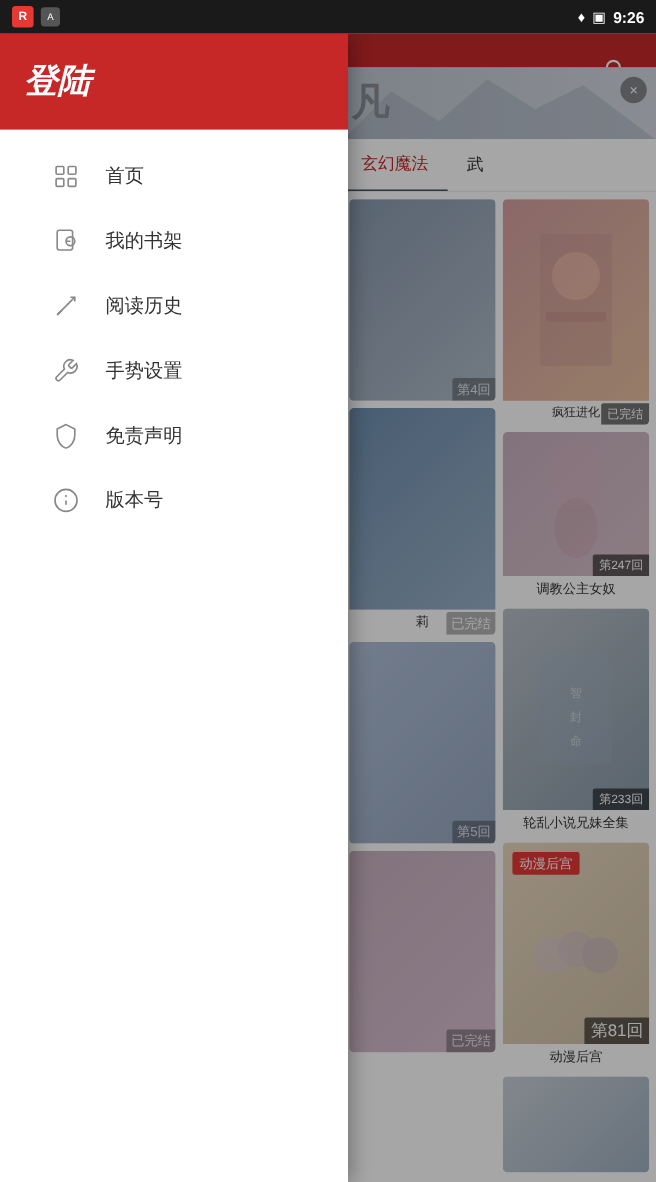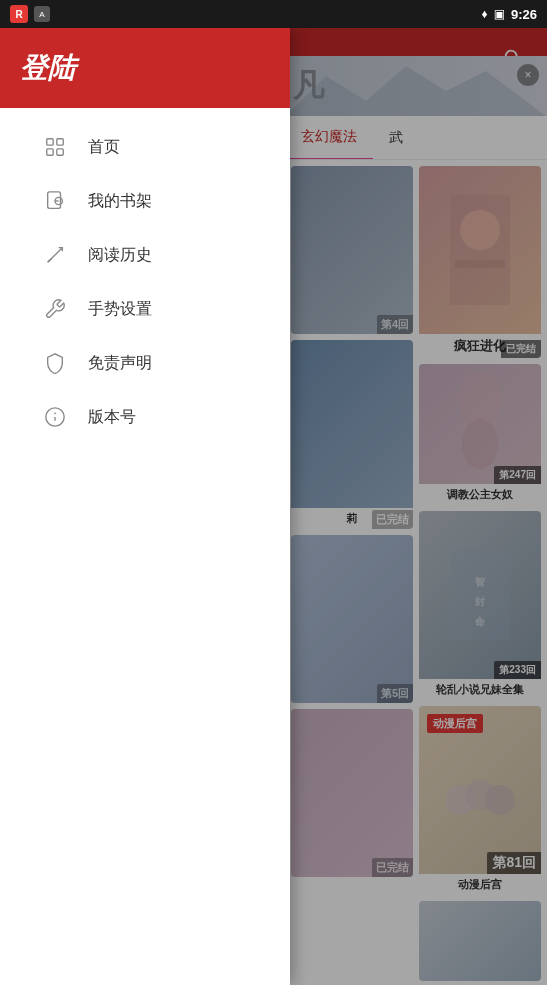--- a/index.html
+++ b/index.html
@@ -92,21 +92,21 @@
       padding: 0 16px;
       height: 44px;
       display: flex;
       align-items: center;
       font-size: 14px;
       color: #333;
       white-space: nowrap;
     }
     .tab-item.active {
       color: #c62828;
-      border-bottom: 2px solid #ec4899;
+      border-bottom: 2px solid #0f172a;
     }
 
     
     .banner-area {
       position: absolute;
       top: 28px;
       left: 285px;
       right: 0;
       height: 60px;
       background: linear-gradient(to bottom, #b0b8c8, #c8cdd8);
@@ -276,21 +276,21 @@
     </div>
     <div class="tab-item">
       <span>武</span>
     </div>
   </div>
 
   <div style="position:absolute; top:132px; left:285px; width:135px; bottom:0; overflow:hidden; z-index:1;">
     
   </div>
 
-  <div style="position:absolute; top:132px; left:285px; right:0; bottom:0; padding:6px; overflow:hidden;font-weight:bold;">
+  <div style="position:absolute; top:132px; left:285px; right:0; bottom:0; padding:6px; overflow:hidden;">
     <div style="display:grid; grid-template-columns:1fr 1fr; gap:6px;">
 
       <div style="display:flex; flex-direction:column; gap:6px;">
 
         <div style="position:relative; height:168px; border-radius:4px; overflow:hidden;">
           <div class="cover-1 cover-inner" style="height:168px;">
             <div style="font-size:11px; opacity:0.6; position:absolute; bottom:0; right:0; background:rgba(0,0,0,0.5); color:white; padding:2px 4px; border-radius:2px 0 0 0;">第4回</div>
           </div>
         </div>
 
@@ -318,21 +318,21 @@
 
         <div style="position:relative; border-radius:4px; overflow:hidden;">
           <div class="cover-2 cover-inner" style="height:168px; background: linear-gradient(135deg, #d4a0a0, #e8c0a0);">
             <svg width="80" height="120" viewBox="0 0 80 120" style="opacity:0.7;">
               <rect x="10" y="5" width="60" height="110" rx="3" fill="rgba(200,150,150,0.5)"></rect>
               <circle cx="40" cy="40" r="20" fill="rgba(255,200,180,0.6)"></circle>
               <rect x="15" y="70" width="50" height="8" rx="2" fill="rgba(180,120,120,0.4)"></rect>
             </svg>
             <div style="position:absolute; bottom:0; right:0; background:rgba(0,0,0,0.55); color:white; font-size:10px; padding:2px 5px; border-radius:2px 0 0 0;">已完结</div>
           </div>
-          <div style="font-size:13px; text-align:center; color:#333; padding:3px;">疯狂进化</div>
+          <div style="font-size:10px; text-align:center; color:#333; padding:3px;">疯狂进化</div>
         </div>
 
         <div style="position:relative; border-radius:4px; overflow:hidden;">
           <div style="height:120px; background: linear-gradient(135deg, #c8b0c0, #d8c0c8); display:flex; align-items:center; justify-content:center; position:relative;">
             <svg width="80" height="120" viewBox="0 0 80 120" style="opacity:0.7;">
               <ellipse cx="40" cy="35" rx="22" ry="28" fill="rgba(220,180,190,0.6)"></ellipse>
               <ellipse cx="40" cy="80" rx="18" ry="25" fill="rgba(200,160,170,0.5)"></ellipse>
             </svg>
             <div style="position:absolute; bottom:0; right:0; background:rgba(0,0,0,0.55); color:white; font-size:10px; padding:2px 5px; border-radius:2px 0 0 0;">第247回</div>
           </div>

